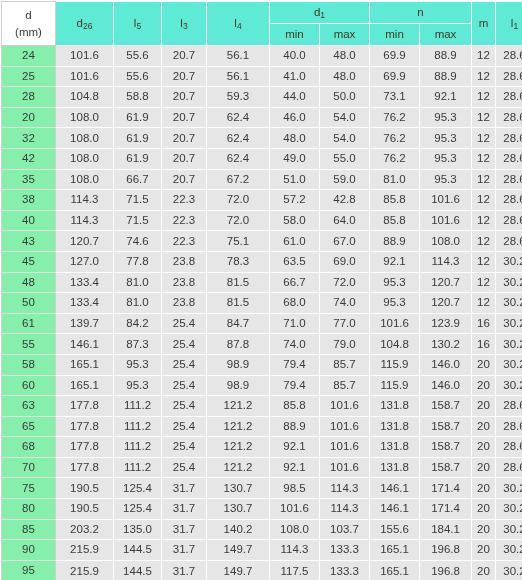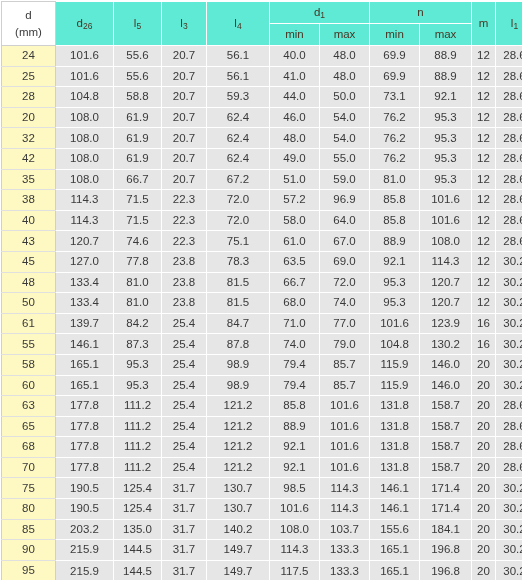--- a/index.html
+++ b/index.html
@@ -59,21 +59,21 @@
   }
   table.spec thead th.corner .u {
     display: block;
   }
   
   table.spec tbody td {
     background: #e6e6e6;
     height: 19.6px;
   }
   table.spec tbody td.dcol {
-    background: #fef9c3;
+    background: #86efac;
     border-left: 1px solid #cfcfcf;
     border-right: 1px solid #cfcfcf;
     border-top: 1px solid #e0e0e0;
     border-bottom: 1px solid #e0e0e0;
   }
   table.spec tbody tr:last-child td.dcol {
     border-bottom: 4px solid #f97316;
   }
   sub {
     font-size: 8.5px;
@@ -216,21 +216,21 @@
           <td>12</td>
           <td>28.6</td>
         </tr>
         <tr>
           <td class="dcol">38</td>
           <td>114.3</td>
           <td>71.5</td>
           <td>22.3</td>
           <td>72.0</td>
           <td>57.2</td>
-          <td>96.9</td>
+          <td>42.8</td>
           <td>85.8</td>
           <td>101.6</td>
           <td>12</td>
           <td>28.6</td>
         </tr>
         <tr>
           <td class="dcol">40</td>
           <td>114.3</td>
           <td>71.5</td>
           <td>22.3</td>

